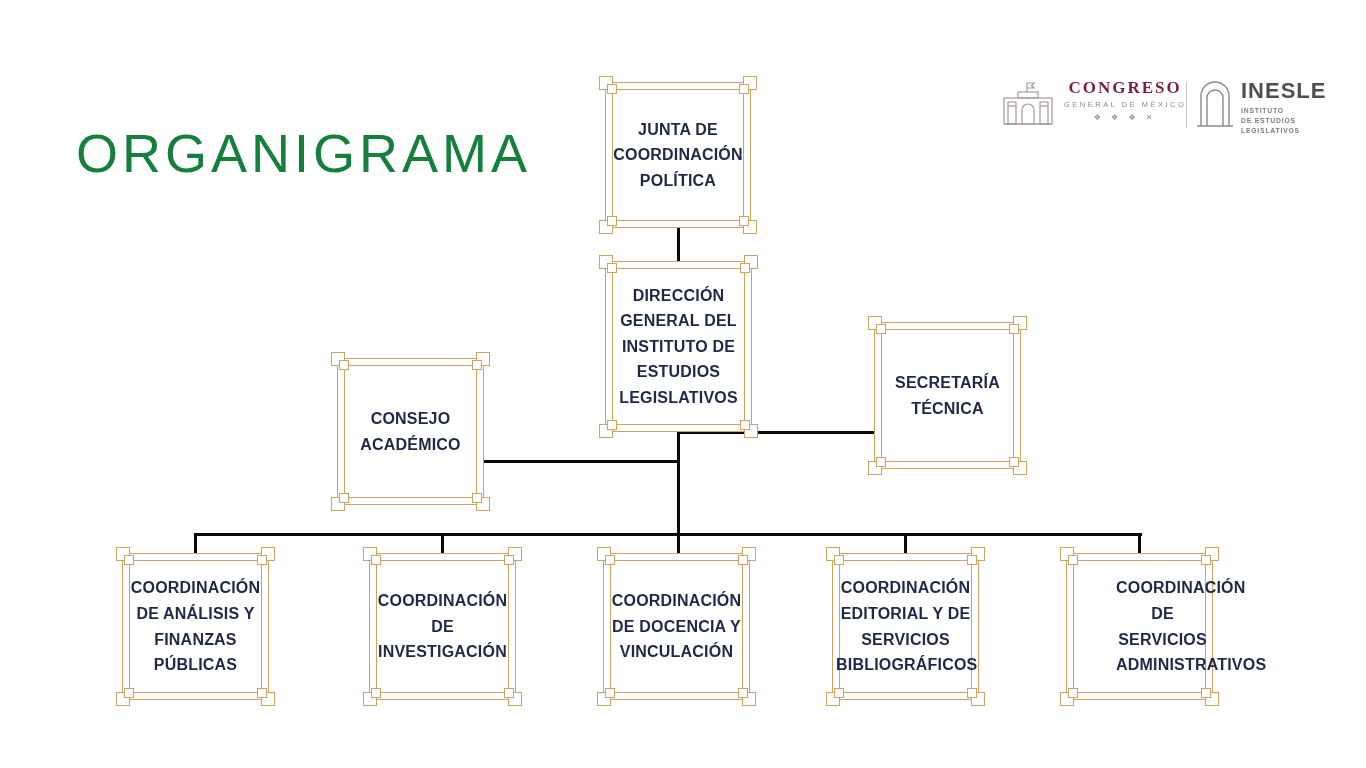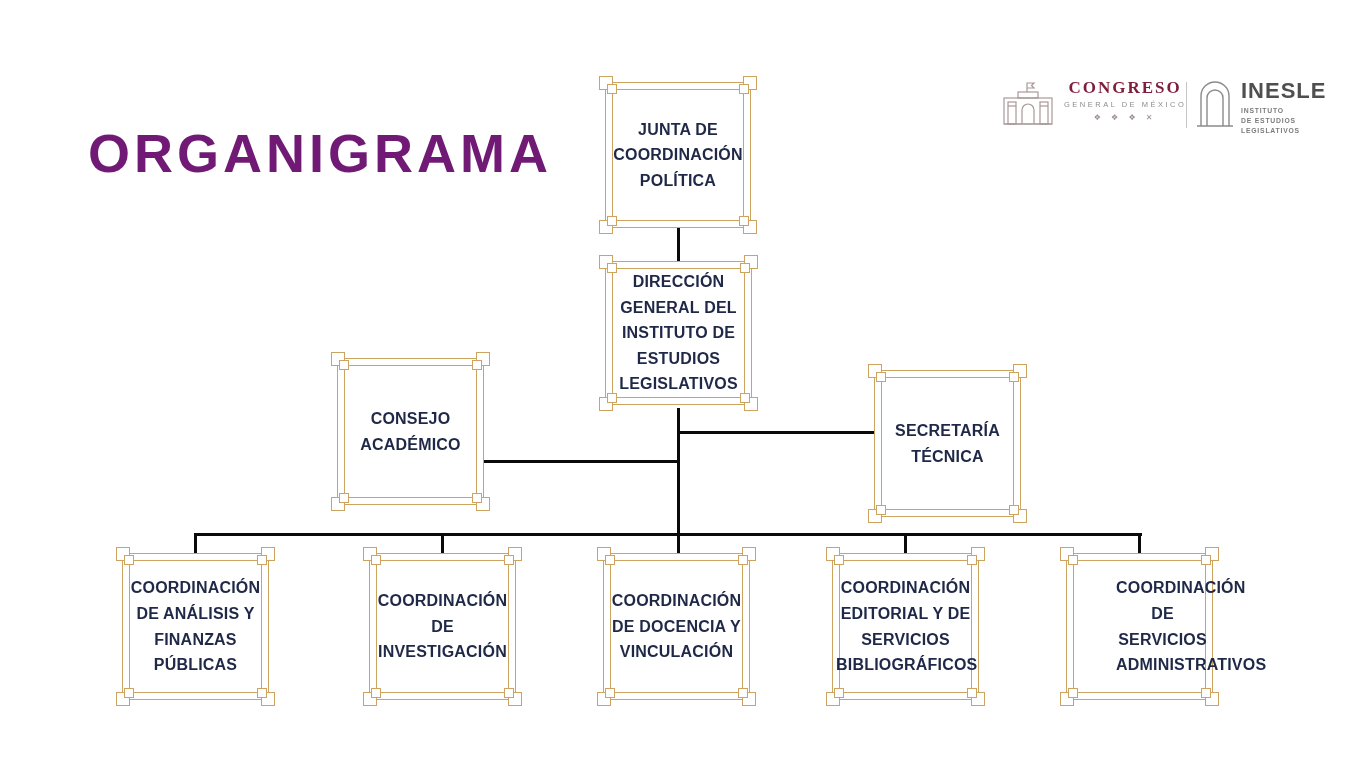--- a/index.html
+++ b/index.html
@@ -7,23 +7,23 @@
   html,body { background:#ffffff; }
   body { font-family:"Liberation Sans", sans-serif; }
 
   .stage {
     position:relative; width:1366px; height:768px;
     background:#ffffff; overflow:hidden; margin:0 auto;
   }
 
   
   .big-title {
-    position:absolute; left:88px; top:122px;
-    font-size:54px; font-weight:bold; letter-spacing:4px;
-    color:#701a75; white-space:nowrap;
+    position:absolute; left:76px; top:122px;
+    font-size:54px; font-weight:normal; letter-spacing:4px;
+    color:#15803d; white-space:nowrap;
   }
 
   
   .logo-congreso { position:absolute; left:1002px; top:78px; display:flex; gap:10px; }
   .congreso-text { display:flex; flex-direction:column; align-items:center; }
   .congreso-name {
     font-family:"Liberation Serif", serif; font-weight:bold;
     font-size:17px; letter-spacing:2px; color:#7e1e3c; white-space:nowrap;
   }
   .congreso-sub {
@@ -74,23 +74,23 @@
   }
   .corner::before { width:12px; height:12px; }
   .corner::after  { width:8px;  height:8px; }
   .corner.tl { left:0; top:0; }      .corner.tl::before { left:-7px;  top:-7px; }    .corner.tl::after { left:1px;  top:1px; }
   .corner.tr { right:0; top:0; }     .corner.tr::before { right:-7px; top:-7px; }    .corner.tr::after { right:1px; top:1px; }
   .corner.bl { left:0; bottom:0; }   .corner.bl::before { left:-7px;  bottom:-7px; } .corner.bl::after { left:1px;  bottom:1px; }
   .corner.br { right:0; bottom:0; }  .corner.br::before { right:-7px; bottom:-7px; } .corner.br::after { right:1px; bottom:1px; }
 
   
   .n-junta         { left:605px;  top:82px;  width:146px; height:146px; }
-  .n-direccion     { left:605px;  top:261px; width:147px; height:144px; }
+  .n-direccion     { left:605px;  top:261px; width:147px; height:171px; }
   .n-consejo       { left:337px;  top:358px; width:147px; height:147px; }
-  .n-secretaria    { left:874px;  top:322px; width:147px; height:147px;margin-top:48px; }
+  .n-secretaria    { left:874px;  top:322px; width:147px; height:147px; }
   .n-analisis      { left:122px;  top:553px; width:147px; height:147px; }
   .n-investigacion { left:369px;  top:553px; width:147px; height:147px; }
   .n-docencia      { left:603px;  top:553px; width:147px; height:147px; }
   .n-editorial     { left:832px;  top:553px; width:147px; height:147px; }
   .n-servicios     { left:1066px; top:553px; width:147px; height:147px;padding-left:46px; }
 </style>
 </head>
 <body>
 
 <div class="stage">

